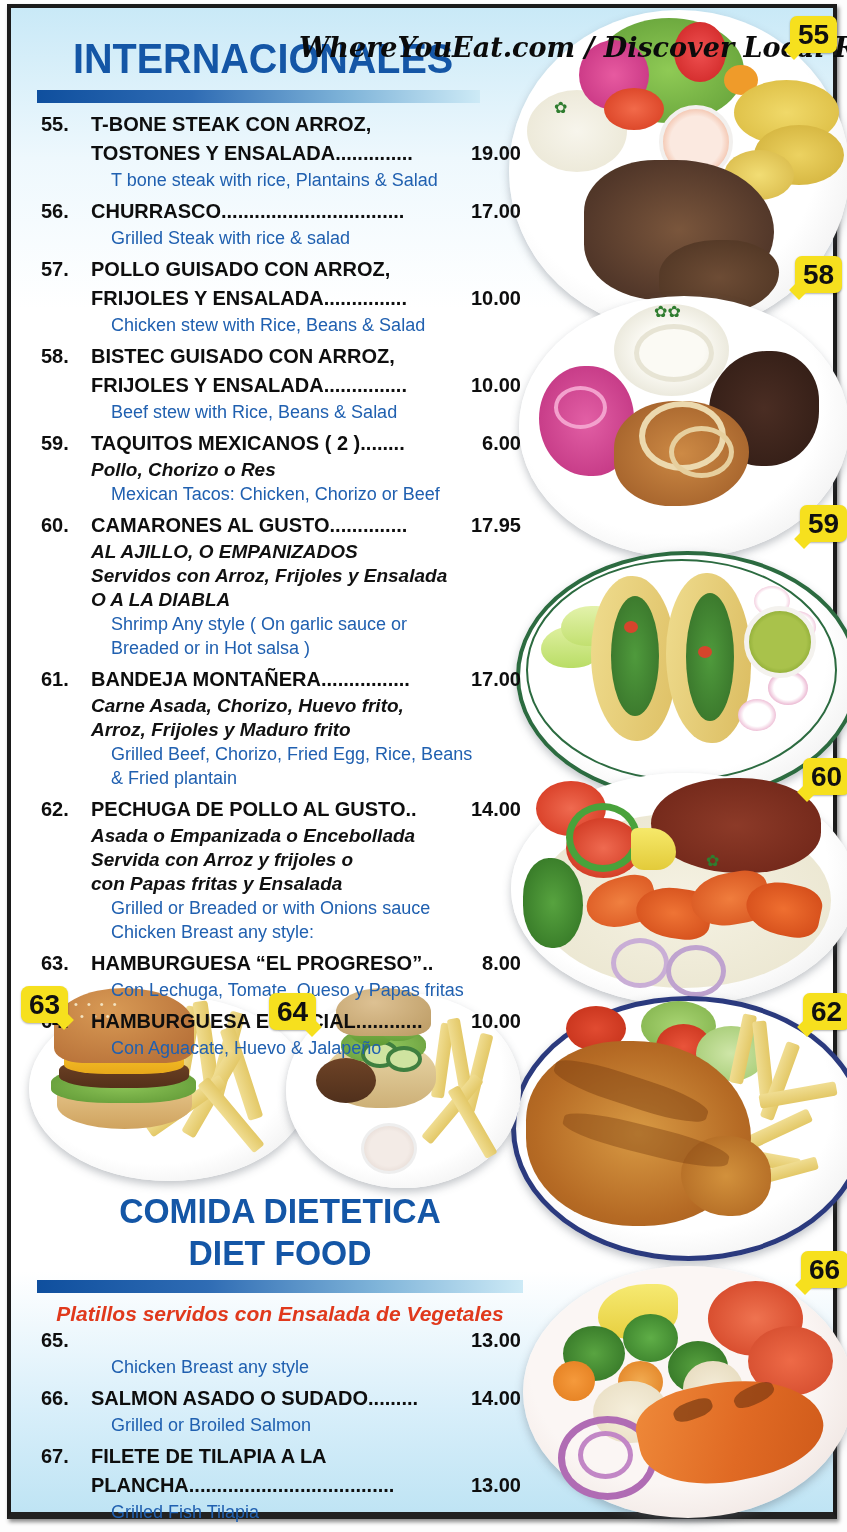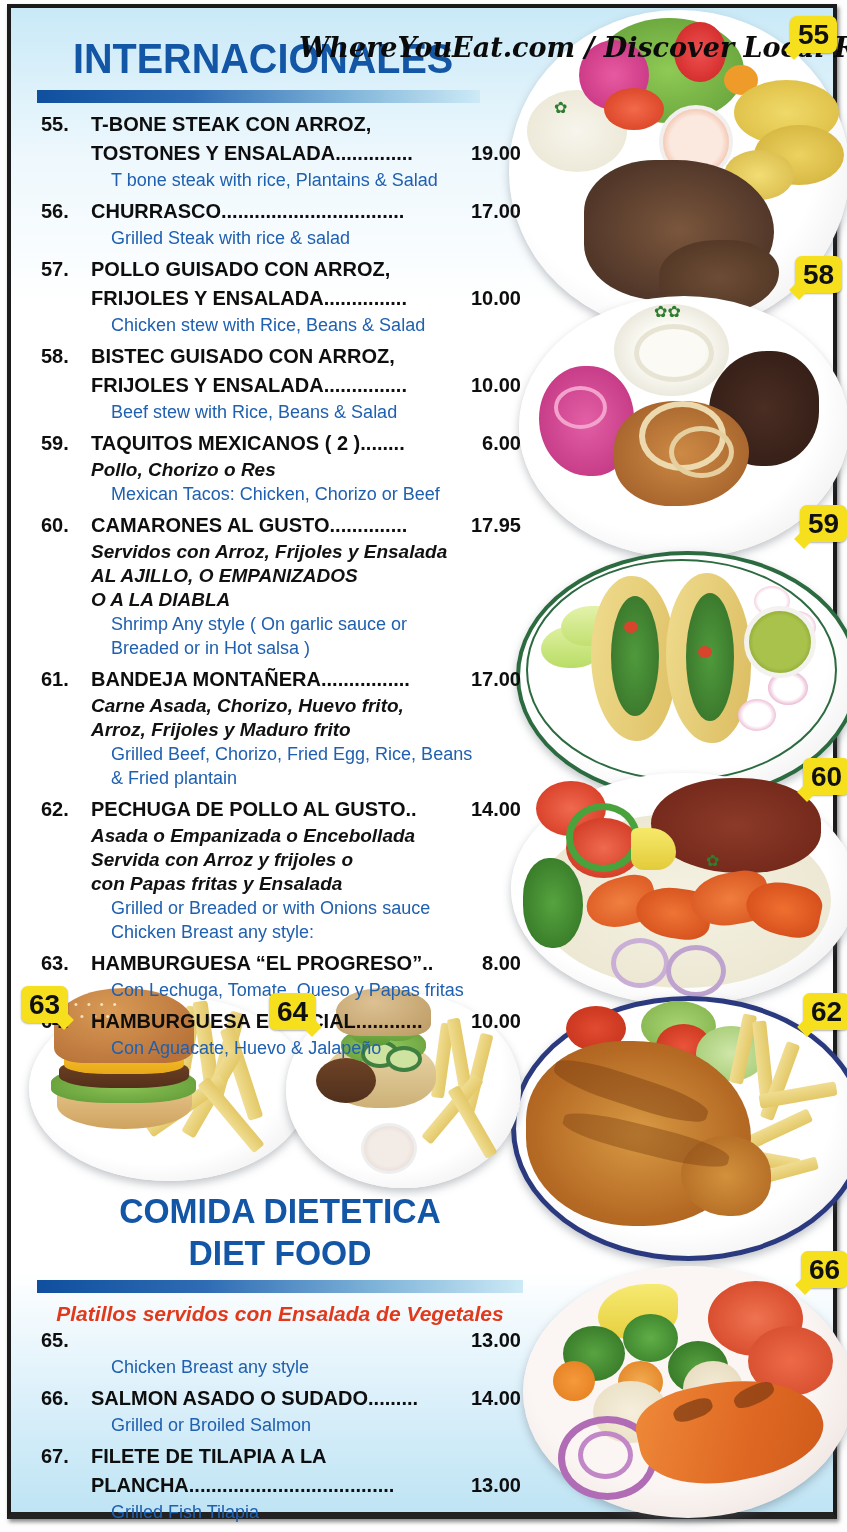--- a/index.html
+++ b/index.html
@@ -108,22 +108,22 @@
           </div>
           <div class="det">Pollo, Chorizo o Res</div>
           <div class="desc">Mexican Tacos: Chicken, Chorizo or Beef</div>
         </div>
         <div class="item">
           <div class="line">
             <span class="num">60.</span>
             <span>CAMARONES AL GUSTO..............</span>
             <span class="price">17.95</span>
           </div>
+          <div class="det">AL AJILLO, O EMPANIZADOS</div>
           <div class="det">Servidos con Arroz, Frijoles y Ensalada</div>
-          <div class="det">AL AJILLO, O EMPANIZADOS</div>
           <div class="det">O A LA DIABLA</div>
           <div class="desc">Shrimp Any style ( On garlic sauce or</div>
           <div class="desc">Breaded or in Hot salsa )</div>
         </div>
         <div class="item">
           <div class="line">
             <span class="num">61.</span>
             <span>BANDEJA MONTAÑERA................</span>
             <span class="price">17.00</span>
           </div>
@@ -349,21 +349,21 @@
       </div>
   <div class="badge tail-bl" style="left:792px;top:750px;">
         <span>60</span>
       </div>
   <div class="badge tail-bl" style="left:792px;top:985px;">
         <span>62</span>
       </div>
   <div class="badge tail-bl" style="left:790px;top:1243px;">
         <span>66</span>
       </div>
-  <div class="badge tail-br" style="left:10px;top:978px;">
+  <div class="badge tail-br" style="left:10px;top:978px;border-radius:8px;">
         <span>63</span>
       </div>
   <div class="badge tail-br" style="left:258px;top:985px;">
         <span>64</span>
       </div>
 
   <div class="watermark">WhereYouEat.com / Discover Local Restaurants</div>
 
 </div>
 </div>

